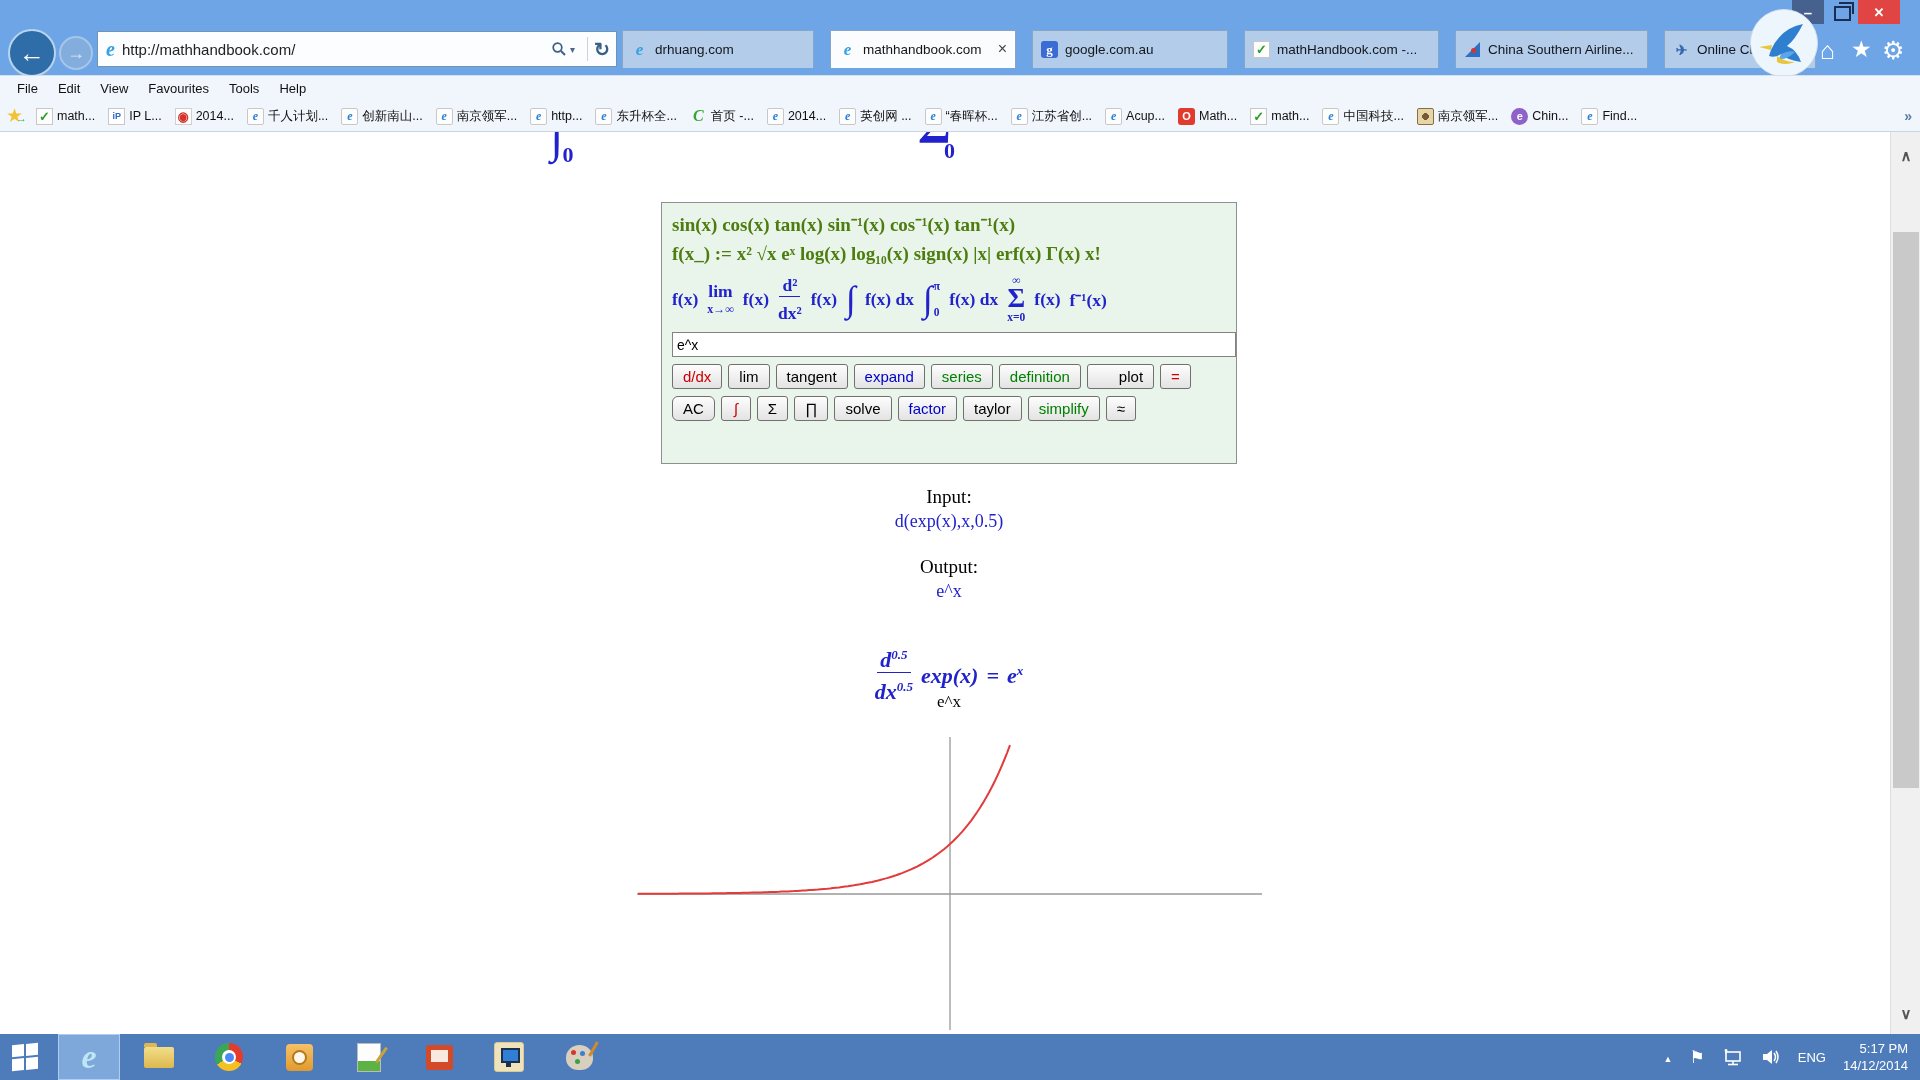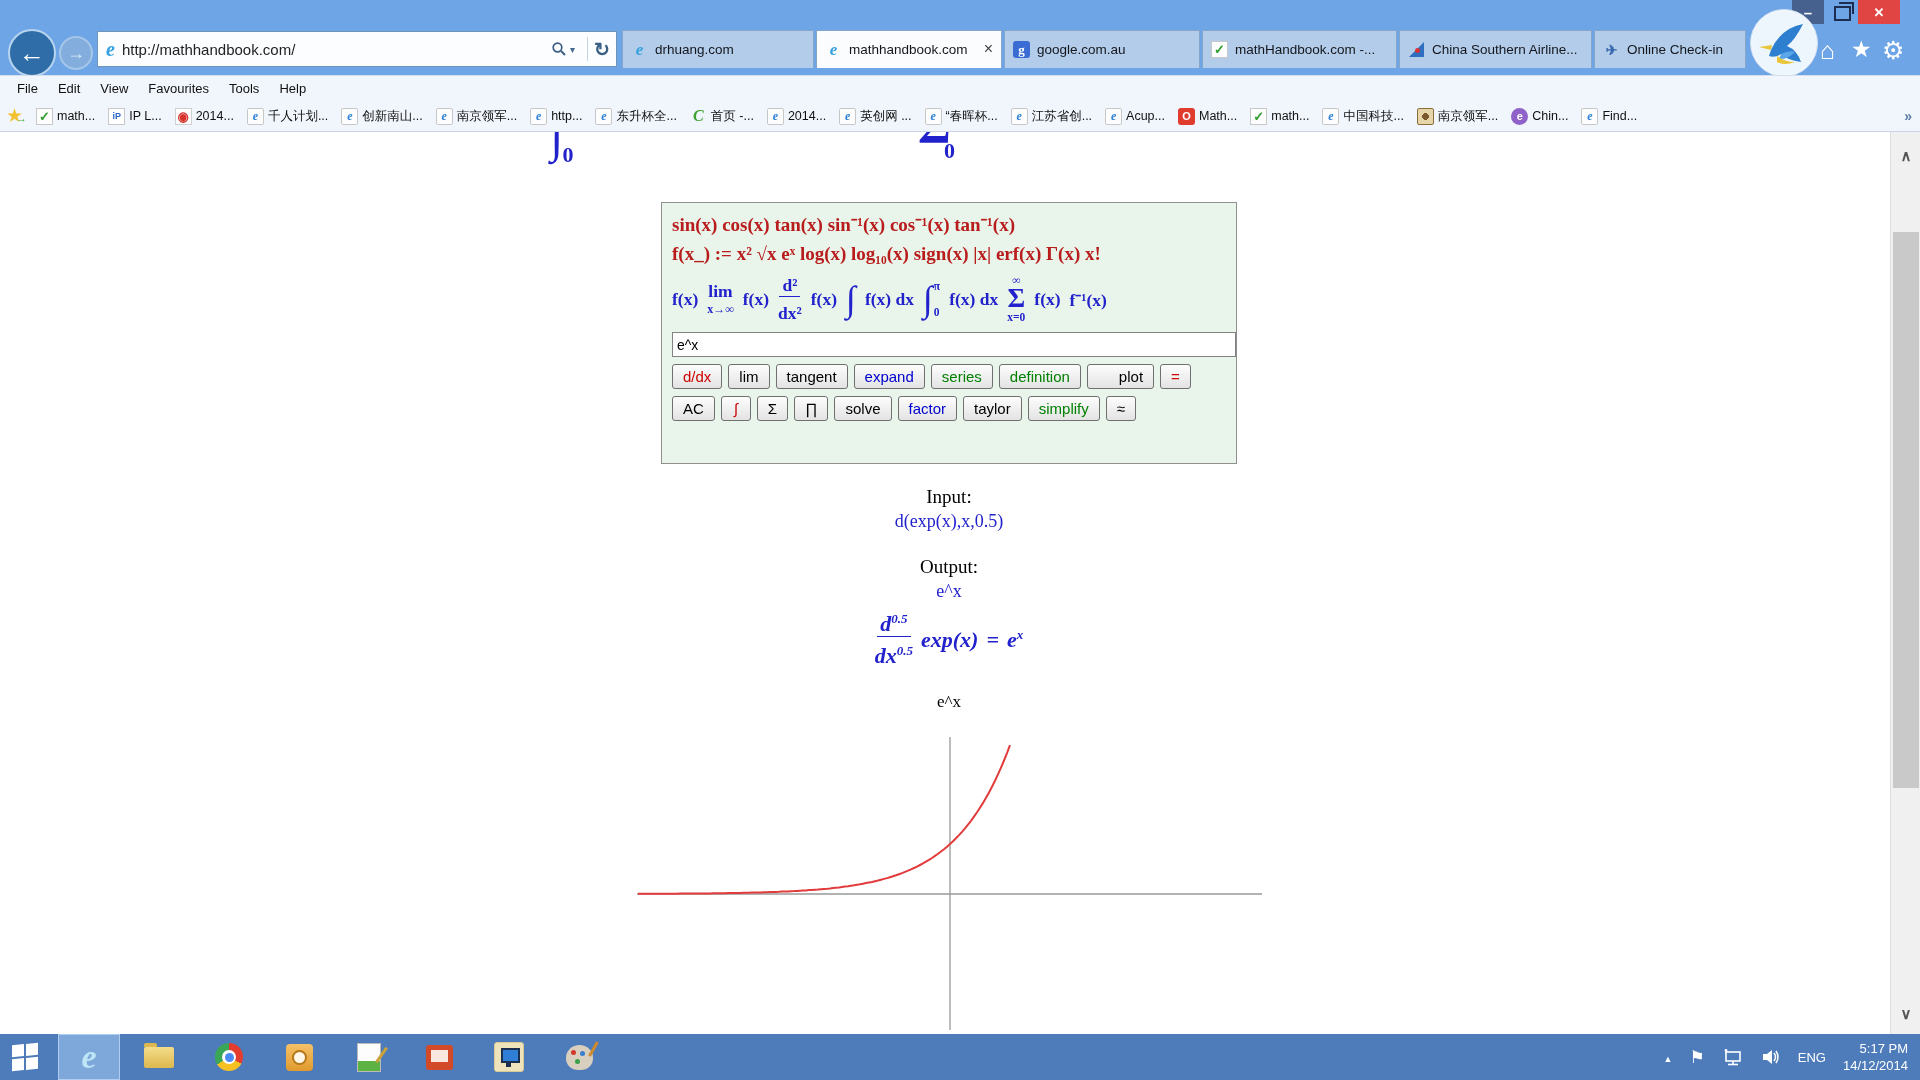--- a/index.html
+++ b/index.html
@@ -33,21 +33,21 @@
   .addr-ie::before{content:"e";}
   .urltext{flex:1;font-size:15px;color:#222;white-space:nowrap;overflow:hidden;}
   .addr-search{display:flex;align-items:center;gap:3px;margin-right:6px;}
   .addr-sep{width:1px;height:24px;background:#c3d4e4;margin:0 6px;}
   [data-name="refresh-icon"]{color:#3a5f85;font-size:19px;font-weight:bold;}
   [data-name="refresh-icon"]::before{content:"↻";}
   [data-name="search-caret-icon"]{color:#44688e;font-size:10px;}
   [data-name="search-caret-icon"]::before{content:"▾";}
 
   
-  .tabs{position:absolute;left:622px;top:30px;height:22px;display:flex;gap:2px;}
+  .tabs{position:absolute;left:622px;top:30px;height:22px;display:flex;gap:16px;}
   .tab{height:38px;box-sizing:border-box;display:flex;align-items:center;gap:7px;padding:0 8px;
        background:#b2cce9;border:1px solid #86a6c9;border-bottom:none;font-size:13.5px;color:#14161c;
        white-space:nowrap;overflow:hidden;}
   .tab.active{background:#fbfcfe;}
   .tab-label{overflow:hidden;text-overflow:ellipsis;white-space:nowrap;flex:1;}
   [data-name="tab-close-icon"]{color:#444;font-size:13px;margin-left:4px;}
   [data-name="tab-close-icon"]::before{content:"×";font-size:16px;line-height:10px;}
 
   
   .fi{display:inline-flex;align-items:center;justify-content:center;width:17px;height:17px;flex:none;
@@ -97,21 +97,21 @@
 
   
   .content{position:absolute;left:0;top:132px;width:1890px;height:902px;background:#fff;overflow:hidden;}
   .cutJ{position:absolute;left:550px;top:-22px;font:bold italic 46px "Liberation Serif",serif;color:#2222cc;}
   .cutJ sub{font-size:22px;font-style:normal;}
   .cutSigma{position:absolute;left:918px;top:-36px;font:bold 50px "Liberation Serif",serif;color:#2222cc;}
   .cutSigmaZero{position:absolute;left:944px;top:6px;font:bold 22px "Liberation Serif",serif;color:#2222cc;}
 
   .panel{position:absolute;left:661px;top:70px;width:576px;height:262px;background:#e9f5ea;
      border:1px solid #8f8f8f;box-sizing:border-box;padding:7px 10px 6px;}
-  .mline{font:bold 19px "Liberation Serif",serif;color:#b91c1c;line-height:29px;white-space:nowrap;}
+  .mline{font:bold 19px "Liberation Serif",serif;color:#4d7c0f;line-height:29px;white-space:nowrap;}
   .mline4{display:flex;align-items:center;gap:9px;font:bold 17.5px "Liberation Serif",serif;color:#2222cc;
      margin-top:3px;height:56px;white-space:nowrap;}
   .stack{display:inline-flex;flex-direction:column;align-items:center;line-height:1;}
   .stack .sm{font-size:12px;margin-top:2px;}
   .frac{display:inline-flex;flex-direction:column;align-items:center;line-height:1.05;}
   .frac .num{border-bottom:1.5px solid #2222cc;padding:0 3px 1px;}
   .frac .den{padding-top:7px;}
   .intwrap{display:inline-flex;align-items:center;}
   .bigint{font-size:36px;line-height:0.9;}
   .intbounds{display:inline-flex;flex-direction:column;justify-content:space-between;height:38px;font-size:11.5px;margin-left:1px;}
@@ -120,21 +120,21 @@
   .bigop .sm{font-size:11.5px;}
   .expr-input{display:block;width:554px;height:21px;border:1px solid #828282;margin-top:5px;
      font:14px "Liberation Sans",sans-serif;padding:1px 4px;box-sizing:content-box;background:#fff;}
   .btnrow{display:flex;gap:6px;margin-top:7px;}
   .mbtn{font:15px "Liberation Sans",sans-serif;background:linear-gradient(#fdfdfd,#e3e3e3);
      border:1px solid #707070;border-radius:3px;padding:3px 10px;min-width:30px;}
 
   .centerline{position:absolute;left:0;width:1898px;text-align:center;}
   .res-label{font:19px "Liberation Serif",serif;color:#000;}
   .res-blue{font:18px "Liberation Serif",serif;color:#2222cc;}
-  .formula{display:inline-flex;align-items:center;gap:8px;font:bold italic 22px "Liberation Serif",serif;color:#2222cc;}
+  .formula{display:inline-flex;align-items:center;gap:8px;font:bold italic 22px "Liberation Serif",serif;color:#2222cc;margin-top:36px;}
   .formula sup{font-size:13px;}
   .plainres{font:17px "Liberation Serif",serif;color:#000;}
 
   
   .scrollbar{position:absolute;left:1890px;top:132px;width:30px;height:902px;background:#f0f0f1;border-left:1px solid #dedede;box-sizing:border-box;}
   .scroll-btn{position:absolute;left:0;width:30px;height:36px;display:flex;align-items:center;justify-content:center;color:#555;font-size:15px;font-weight:bold;}
   [data-name="scroll-up-button"]{top:6px;}  [data-name="scroll-up-button"]::before{content:"∧";}
   [data-name="scroll-down-button"]{bottom:2px;} [data-name="scroll-down-button"]::before{content:"∨";}
   [data-name="scroll-thumb"]{position:absolute;left:2px;top:100px;width:26px;height:556px;background:#c9c9c9;}
 
@@ -410,21 +410,21 @@
           <button class="mbtn" data-name="calc-button" style="color: rgb(0, 0, 0);">lim</button>
           <button class="mbtn" data-name="calc-button" style="color: rgb(0, 0, 0);">tangent</button>
           <button class="mbtn" data-name="calc-button" style="color: rgb(0, 0, 204);">expand</button>
           <button class="mbtn" data-name="calc-button" style="color: rgb(0, 128, 0);">series</button>
           <button class="mbtn" data-name="calc-button" style="color: rgb(0, 128, 0);">definition</button>
           <button class="mbtn" data-name="calc-button" style="color: rgb(0, 0, 0); padding-left: 31px;">plot</button>
           <button class="mbtn" data-name="calc-button" style="color: rgb(204, 0, 0);">=</button>
         </div>
       <div class="btnrow" data-name="calc-buttons-row-2">
 
-      <button class="mbtn" data-name="calc-button" style="color: rgb(0, 0, 0);">AC</button>
+      <button class="mbtn" data-name="calc-button" style="color: rgb(0, 0, 0); border-radius: 6px;">AC</button>
           <button class="mbtn" data-name="calc-button" style="color: rgb(204, 0, 0);">∫</button>
           <button class="mbtn" data-name="calc-button" style="color: rgb(0, 0, 0);">Σ</button>
           <button class="mbtn" data-name="calc-button" style="color: rgb(0, 0, 0);">∏</button>
           <button class="mbtn" data-name="calc-button" style="color: rgb(0, 0, 0);">solve</button>
           <button class="mbtn" data-name="calc-button" style="color: rgb(0, 0, 204);">factor</button>
           <button class="mbtn" data-name="calc-button" style="color: rgb(0, 0, 0);">taylor</button>
           <button class="mbtn" data-name="calc-button" style="color: rgb(0, 128, 0);">simplify</button>
           <button class="mbtn" data-name="calc-button" style="color: rgb(0, 0, 0);">≈</button>
         </div>
     </div>

